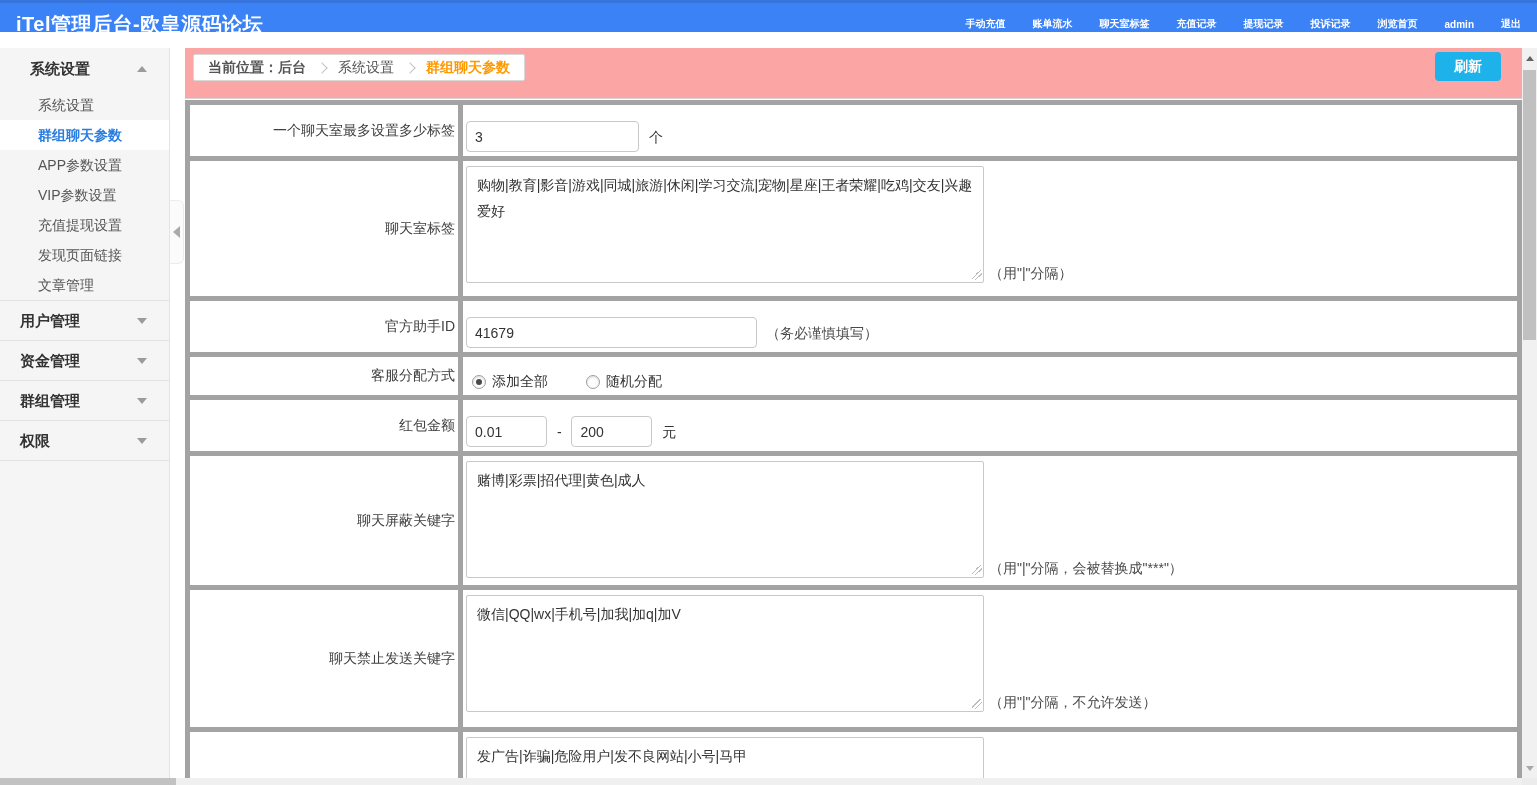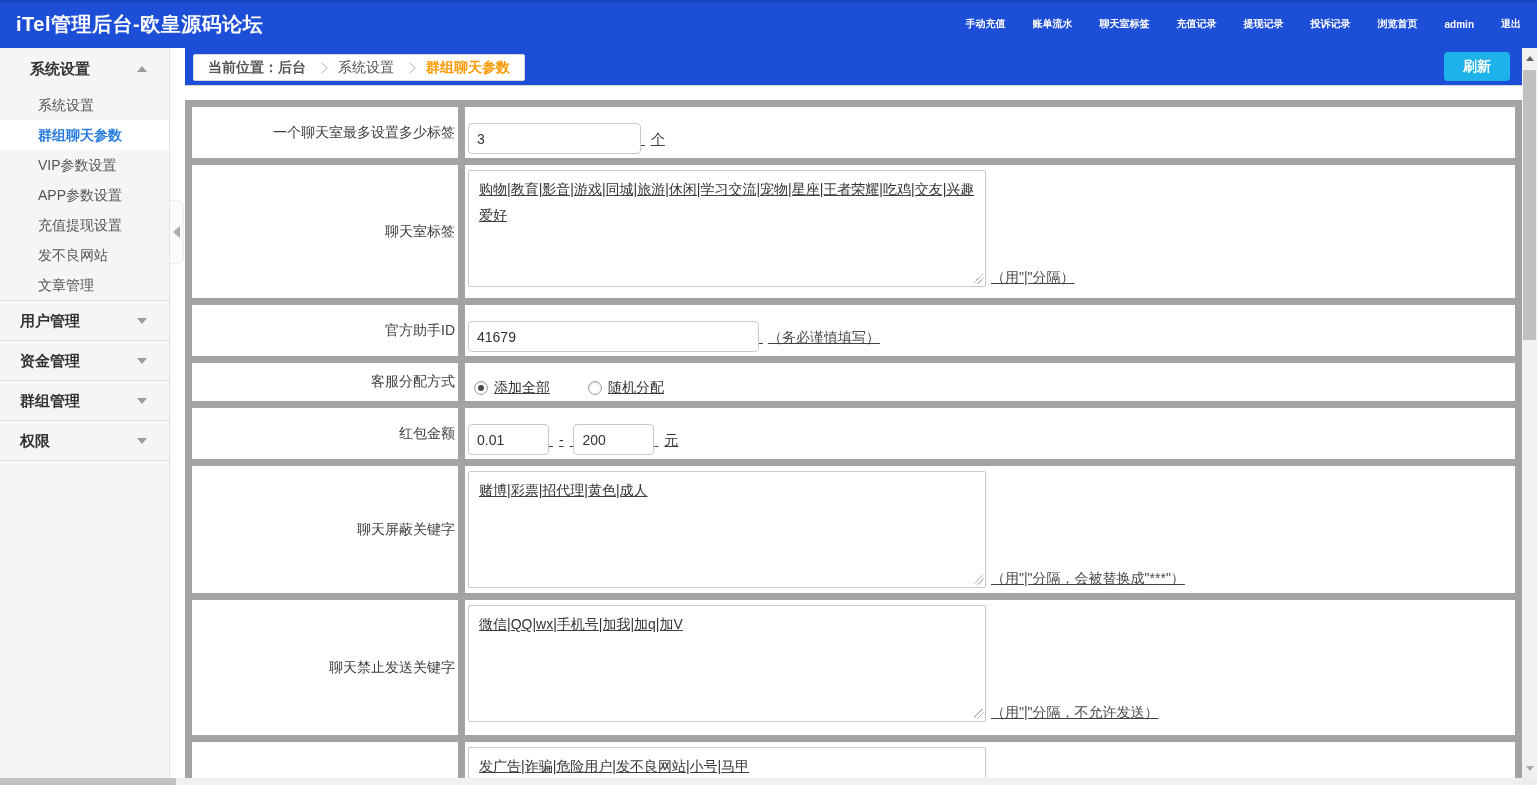--- a/index.html
+++ b/index.html
@@ -1,21 +1,21 @@
 <!DOCTYPE html>
 <html><head>
 <meta charset="utf-8">
 <style>
   * { margin:0; padding:0; box-sizing:border-box; }
   html,body { width:1537px; height:785px; overflow:hidden; }
   body { font-family:"Liberation Sans","DejaVu Sans",sans-serif; background:#fff; position:relative; }
 
   
-  .topbar { position:absolute; left:0; top:0; width:1537px; height:48px;
-            background:#1d4ed8; box-shadow:inset 0 3px 0 rgba(0,0,0,.10); z-index:30; }
+  .topbar { position:absolute; left:0; top:0; width:1537px; height:32px;
+            background:#3b82f6; box-shadow:inset 0 3px 0 rgba(0,0,0,.10); z-index:30; }
   .topbar .title { position:absolute; left:16px; top:0; line-height:48px;
                    font-size:20px; font-weight:bold; color:#fff; letter-spacing:.5px; }
   .topmenu { position:absolute; right:16px; top:0; height:48px; display:flex; align-items:center; gap:27px; }
   .topmenu a { color:#fff; font-size:10px; font-weight:bold; text-decoration:none; cursor:pointer; white-space:nowrap; }
 
   
   .sidebar { position:absolute; left:0; top:48px; width:170px; height:737px;
              background:#f5f5f5; border-right:1px solid #e3e3e3; z-index:10; }
   .group-header { position:relative; height:42px; line-height:42px; padding-left:30px;
                   font-size:15px; font-weight:bold; color:#333; cursor:pointer; }
@@ -28,40 +28,40 @@
   .submenu .item.active { background:#fff; color:#2a7de0; font-weight:bold; }
 
   
   .collapse-handle { position:absolute; left:170px; top:200px; width:14px; height:64px;
                      background:#fbfbfb; border:1px solid #ececec; border-left:none;
                      border-radius:0 6px 6px 0; z-index:11; display:flex; align-items:center; justify-content:center; cursor:pointer; }
   .tri-left { width:0; height:0; border-top:6px solid transparent; border-bottom:6px solid transparent; border-right:7px solid #ababab; }
 
   
   .main { position:absolute; left:170px; top:48px; width:1352px; height:737px; background:#fff; }
-  .crumbbar { position:absolute; left:15px; top:0; width:1337px; height:38px;
-              background:#1d4ed8; border-bottom:1px solid #d5d5d5; }
+  .crumbbar { position:absolute; left:15px; top:0; width:1337px; height:51px;
+              background:#fca5a5; border-bottom:1px solid #d5d5d5; }
   .crumbbox { position:absolute; left:8px; top:6px; height:27px; background:#fff;
               border:1px solid #d8d8d8; border-radius:2px; display:flex; align-items:center;
               padding:0 14px; gap:10px; font-size:14px; color:#555; }
   .crumbbox .loc { font-weight:bold; color:#555; }
   .crumb-sep { width:8px; height:8px; border-top:1px solid #c3c3c3; border-right:1px solid #c3c3c3;
                transform:rotate(45deg); margin:0 2px; }
   .crumb-link { color:#555; cursor:pointer; }
   .crumb-active { color:#ff9900; font-weight:bold; }
-  .refresh-btn { position:absolute; right:12px; top:4px; width:66px; height:29px;
+  .refresh-btn { position:absolute; right:21px; top:4px; width:66px; height:29px;
                  background:#1db2ea; border:none; border-radius:4px; color:#fff;
                  font-size:14px; font-weight:bold; cursor:pointer; font-family:inherit; }
 
   
   .form-table { position:absolute; left:15px; top:52px; width:1337px;
                 border-collapse:collapse; font-size:14px; color:#404040; table-layout:fixed; }
-  .form-table td { border:7px solid #a3a3a3; vertical-align:middle; }
+  .form-table td { border:5px solid #a3a3a3; vertical-align:middle; }
   td.lbl { width:273px; text-align:right; padding-right:3px; color:#404040; }
-  td.fld { padding:16px 8px 4px 3px;text-decoration:underline; }
+  td.fld { padding:16px 8px 4px 3px; }
   td.fld-top { vertical-align:top; padding-top:5px; }
   tr.r-input  { height:45px; }
   tr.r-ta1    { height:140px; }
   tr.r-id     { height:44px; }
   tr.r-radio  { height:38px; }
   tr.r-range  { height:44px; }
   tr.r-title  { height:44px; }
   tr.r-ta2    { height:134px; }
   tr.r-ta3    { height:142px; }
   tr.r-ta4    { height:160px; }
@@ -120,24 +120,24 @@
 </header>
 
 <aside class="sidebar">
   <div class="group-header">
     <span>系统设置</span>
     <span class="tri tri-up"></span>
   </div>
   <div class="submenu">
     <div class="item">系统设置</div>
     <div class="item active">群组聊天参数</div>
+    <div class="item">APP参数设置</div>
     <div class="item">VIP参数设置</div>
-    <div class="item">APP参数设置</div>
     <div class="item">充值提现设置</div>
-    <div class="item">发不良网站</div>
+    <div class="item">发现页面链接</div>
     <div class="item">文章管理</div>
   </div>
   <div class="group-header bordered">
     <span>用户管理</span>
     <span class="tri tri-down"></span>
   </div>
   <div class="group-header bordered">
     <span>资金管理</span>
     <span class="tri tri-down"></span>
   </div>

